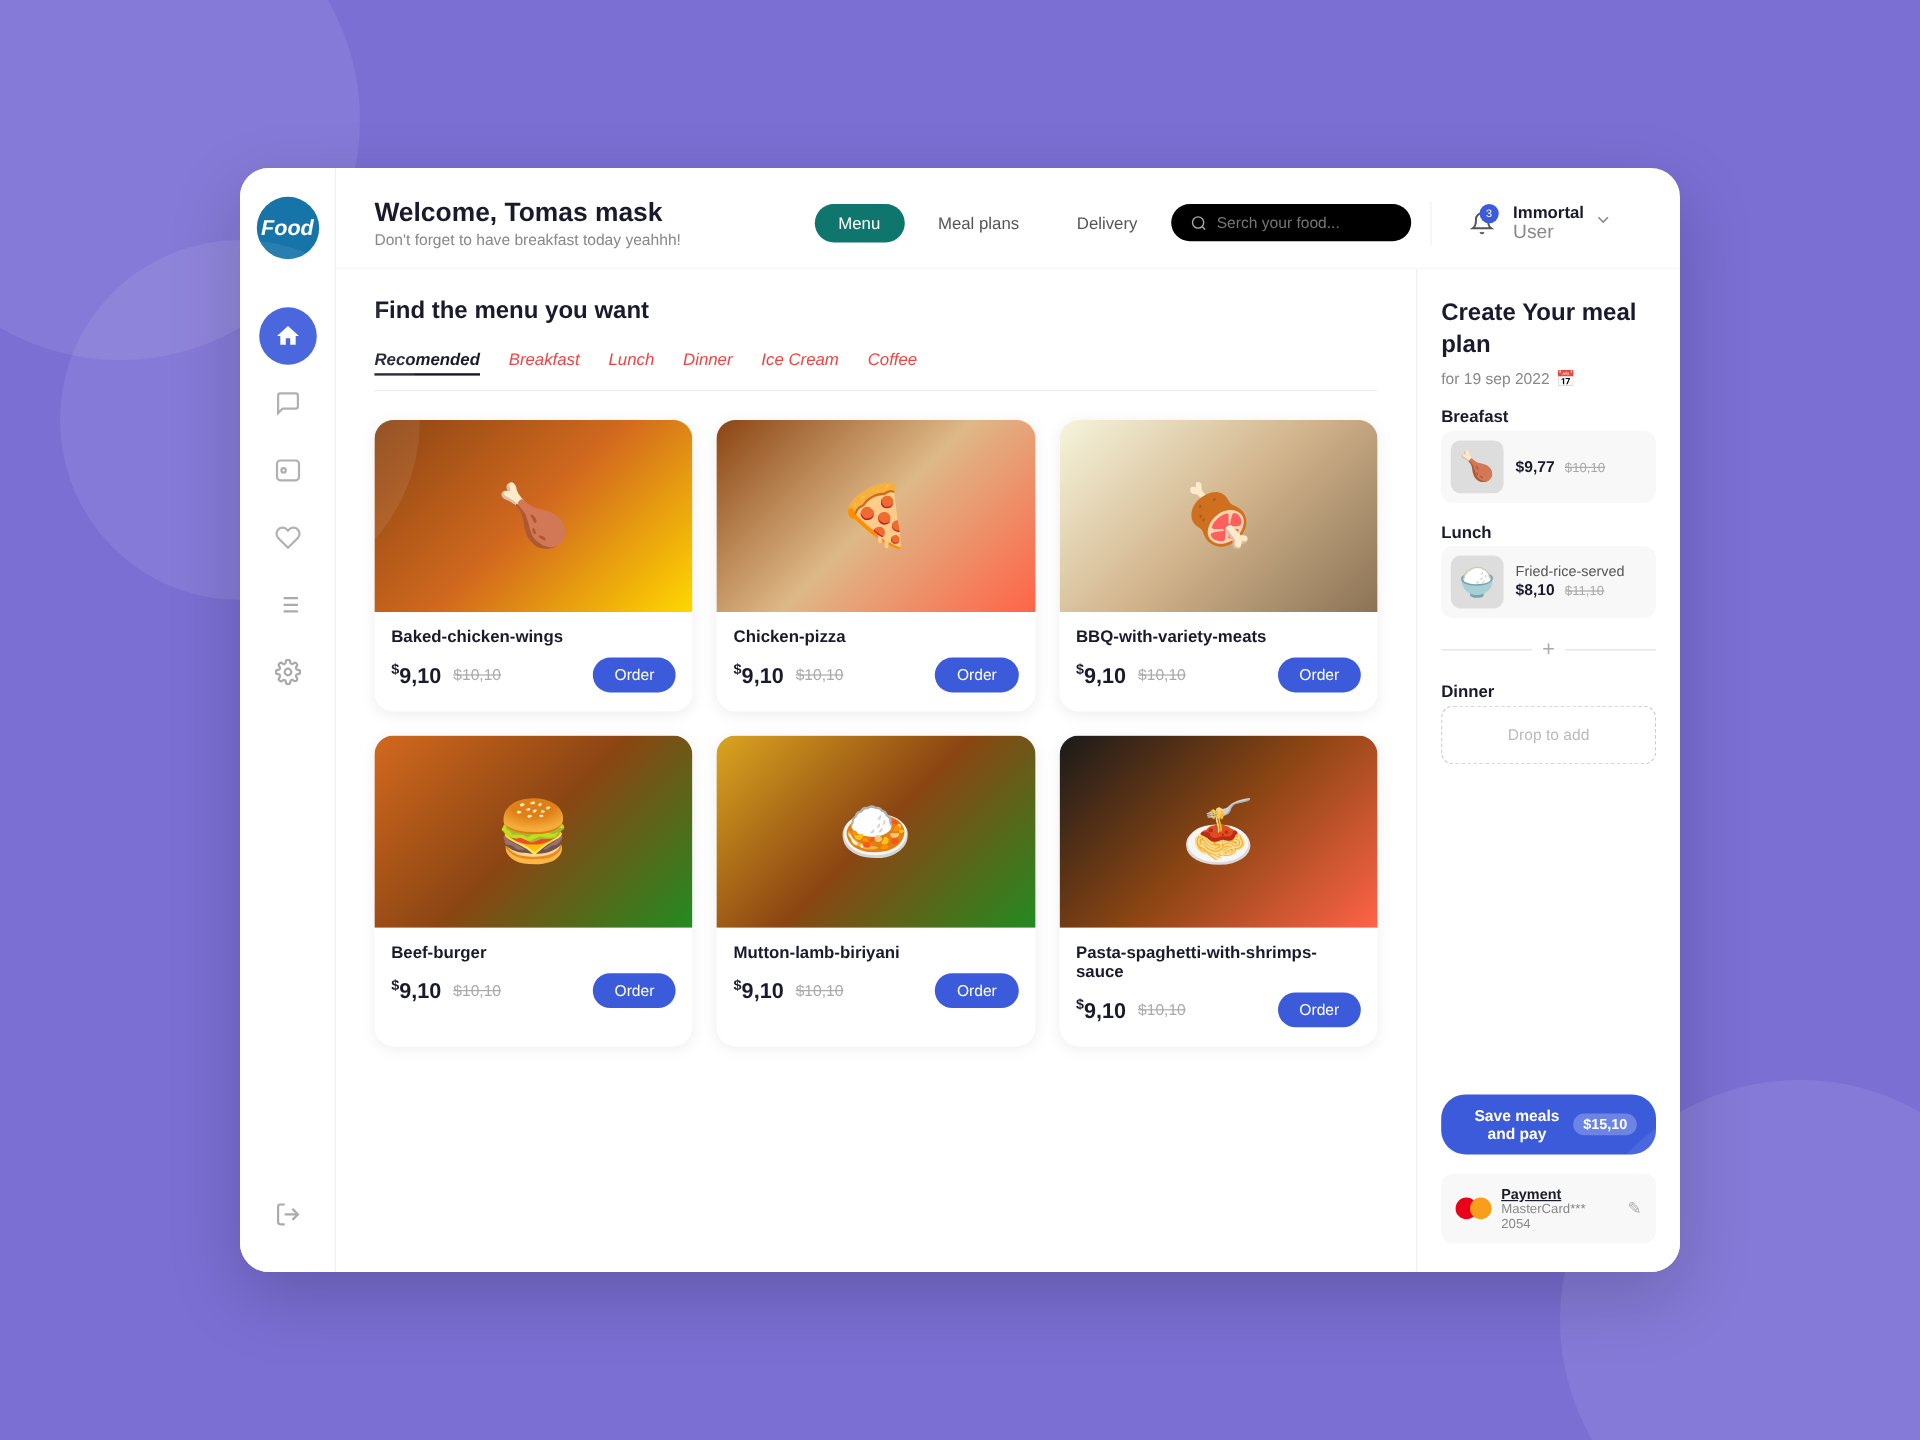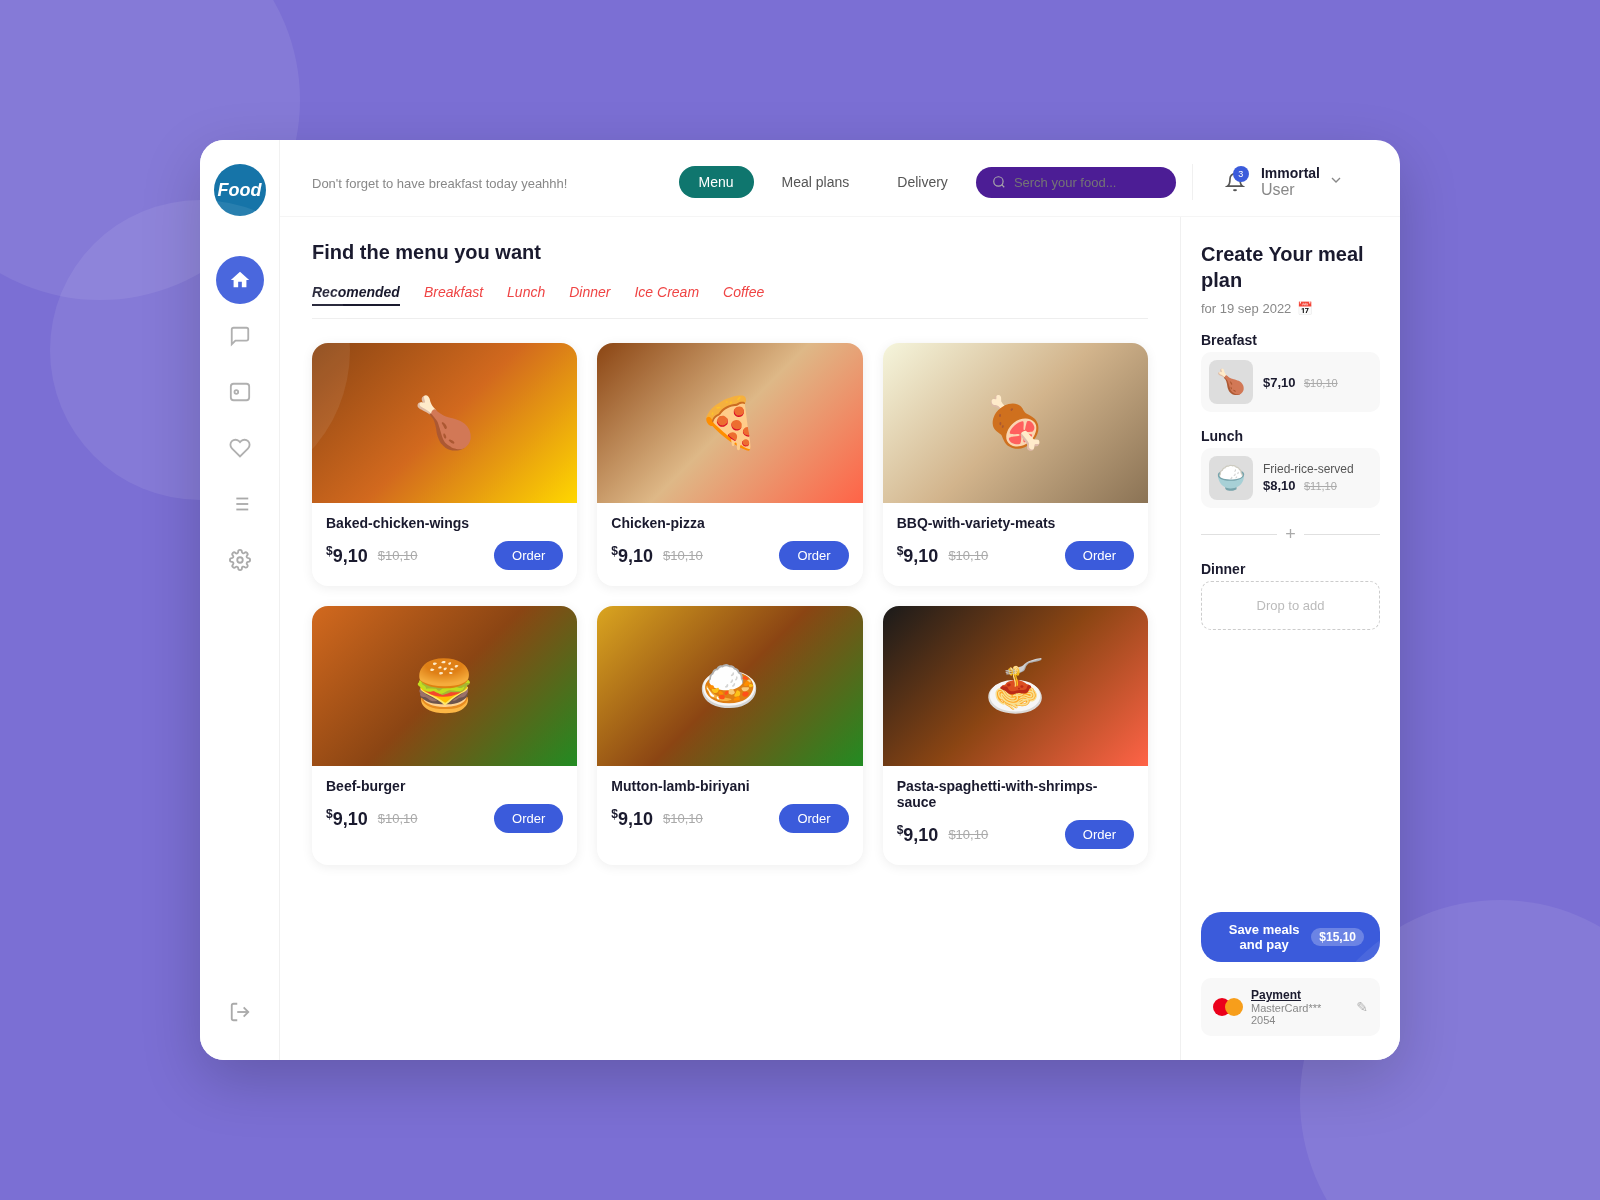--- a/index.html
+++ b/index.html
@@ -126,21 +126,21 @@
       background: #0f766e;
       color: white;
     }
     .nav-btn.inactive {
       background: transparent;
       color: #555;
     }
     .search-bar {
       display: flex;
       align-items: center;
-      background: #4c1d95;
+      background: #000000;
       border-radius: 20px;
       padding: 8px 16px;
       gap: 8px;
       min-width: 200px;
     }
     .search-bar input {
       border: none;
       background: transparent;
       outline: none;
       font-size: 13px;
@@ -474,20 +474,21 @@
             <line x1="21" y1="12" x2="9" y2="12"></line>
           </svg>
       </div>
     </div>
   </div>
 
   <div class="main">
 
     <div class="header">
       <div class="header-title-area">
+        <div class="header-welcome">Welcome, Tomas mask</div>
         <div class="header-subtitle">Don't forget to have breakfast today yeahhh!</div>
       </div>
       <div class="header-nav">
         <button class="nav-btn active">Menu</button>
         <button class="nav-btn inactive">Meal plans</button>
         <button class="nav-btn inactive">Delivery</button>
         <div class="search-bar">
           <svg width="14" height="14" viewBox="0 0 24 24" fill="none" stroke="#aaa" stroke-width="2">
               <circle cx="11" cy="11" r="8"></circle>
               <line x1="21" y1="21" x2="16.65" y2="16.65"></line>
@@ -620,21 +621,21 @@
         <div class="meal-plan-date">
           <span>for 19 sep 2022</span>
           <span>📅</span>
         </div>
 
         <div>
           <div class="meal-section-label">Breafast</div>
           <div class="meal-item">
             <div class="meal-thumb">🍗</div>
             <div>
-              <span class="meal-price">$7,10</span>
+              <span class="meal-price">$9,77</span>
               <span class="meal-price-old">$10,10</span>
             </div>
           </div>
         </div>
 
         <div>
           <div class="meal-section-label">Lunch</div>
           <div class="meal-item">
             <div class="meal-thumb">🍚</div>
             <div>

